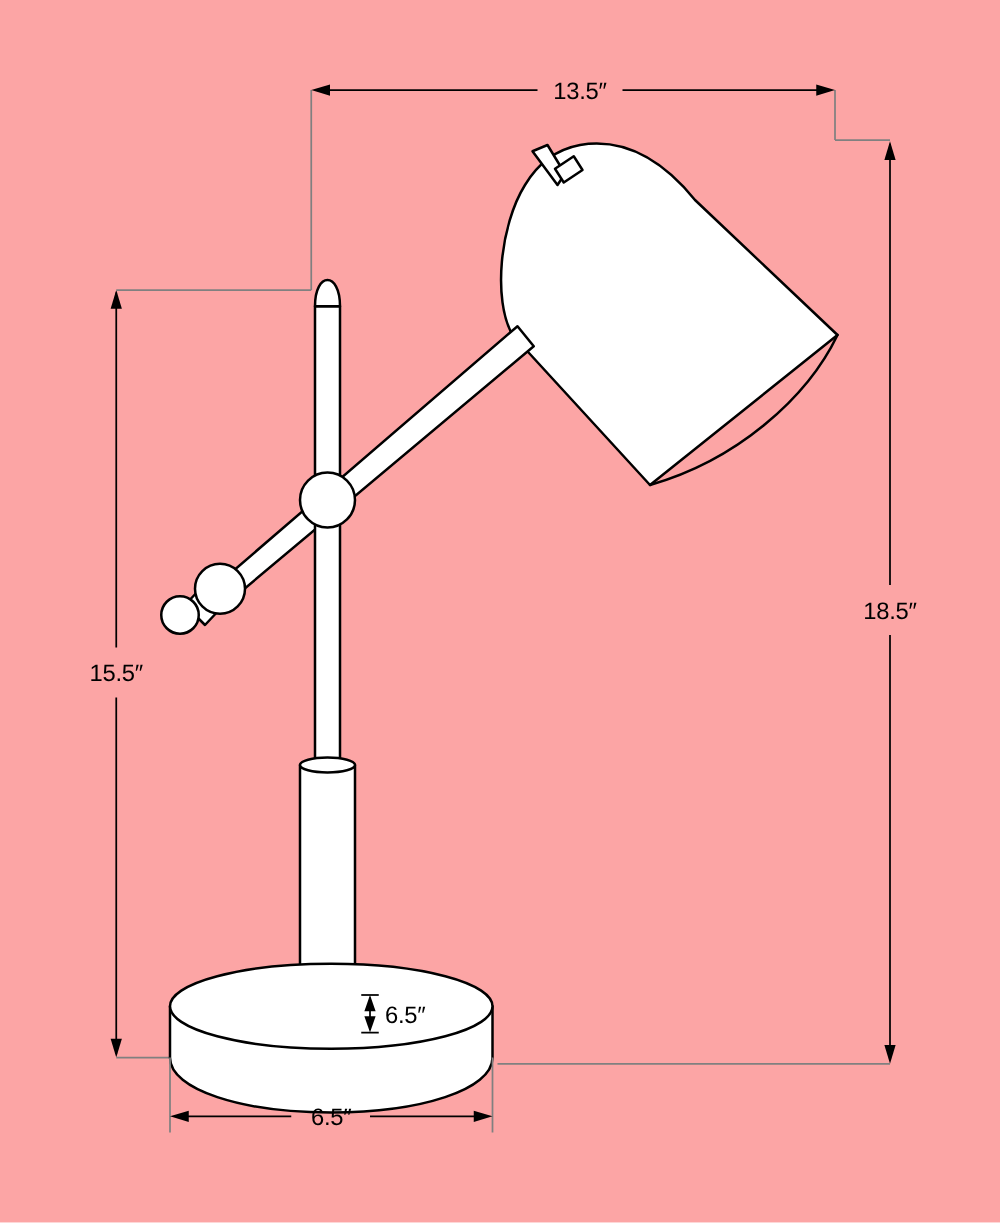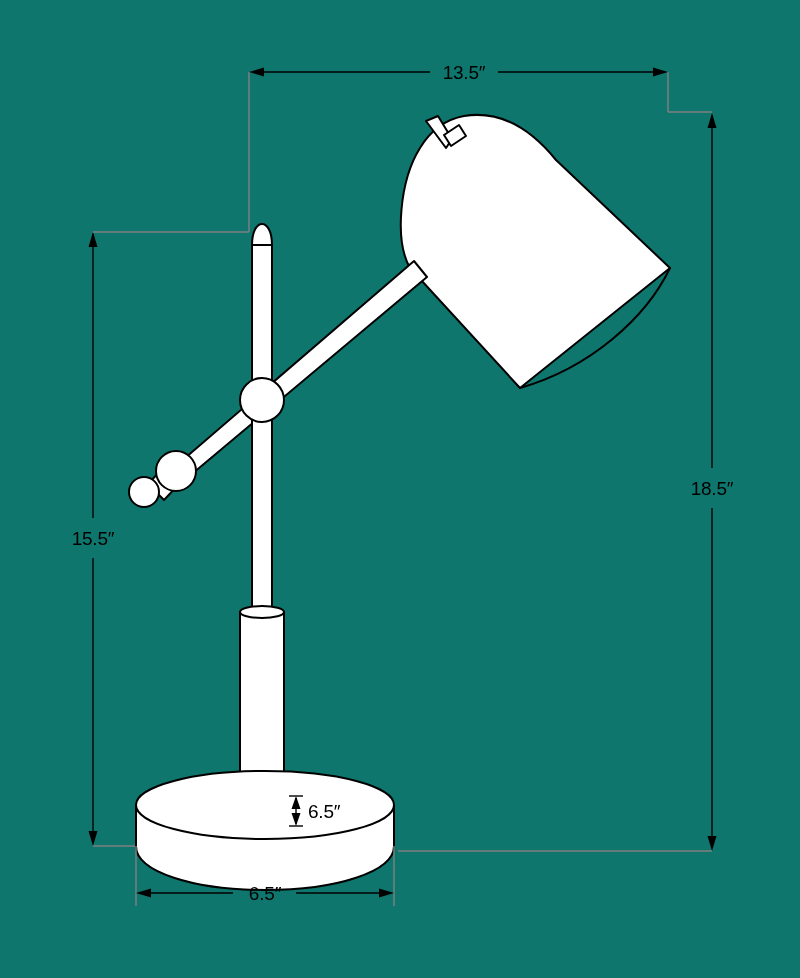--- a/index.html
+++ b/index.html
@@ -7,21 +7,21 @@
     padding: 0;
     background: #ffffff;
   }
   body {
     font-family: "Liberation Sans", sans-serif;
   }
   #page {
     position: relative;
     width: 800px;
     height: 978px;
-    background: #0f766e;
+    background: #fca5a5;
     overflow: hidden;
   }
   #drawing {
     position: absolute;
     top: 0;
     left: 0;
     width: 800px;
     height: 978px;
   }
   .dim-text {

